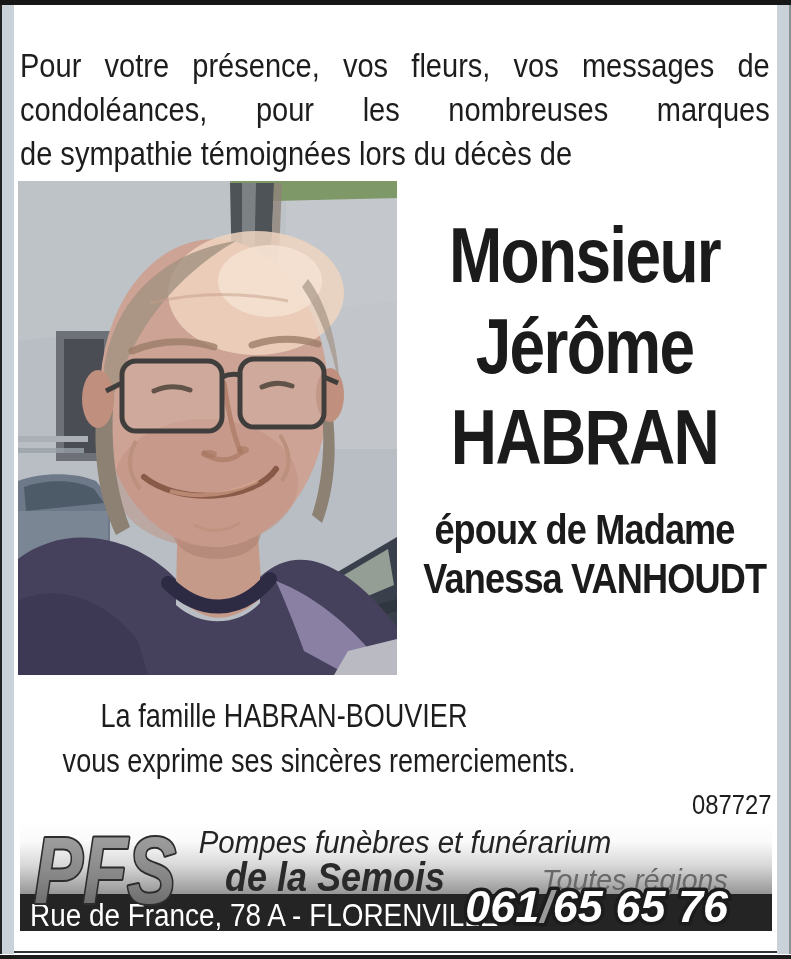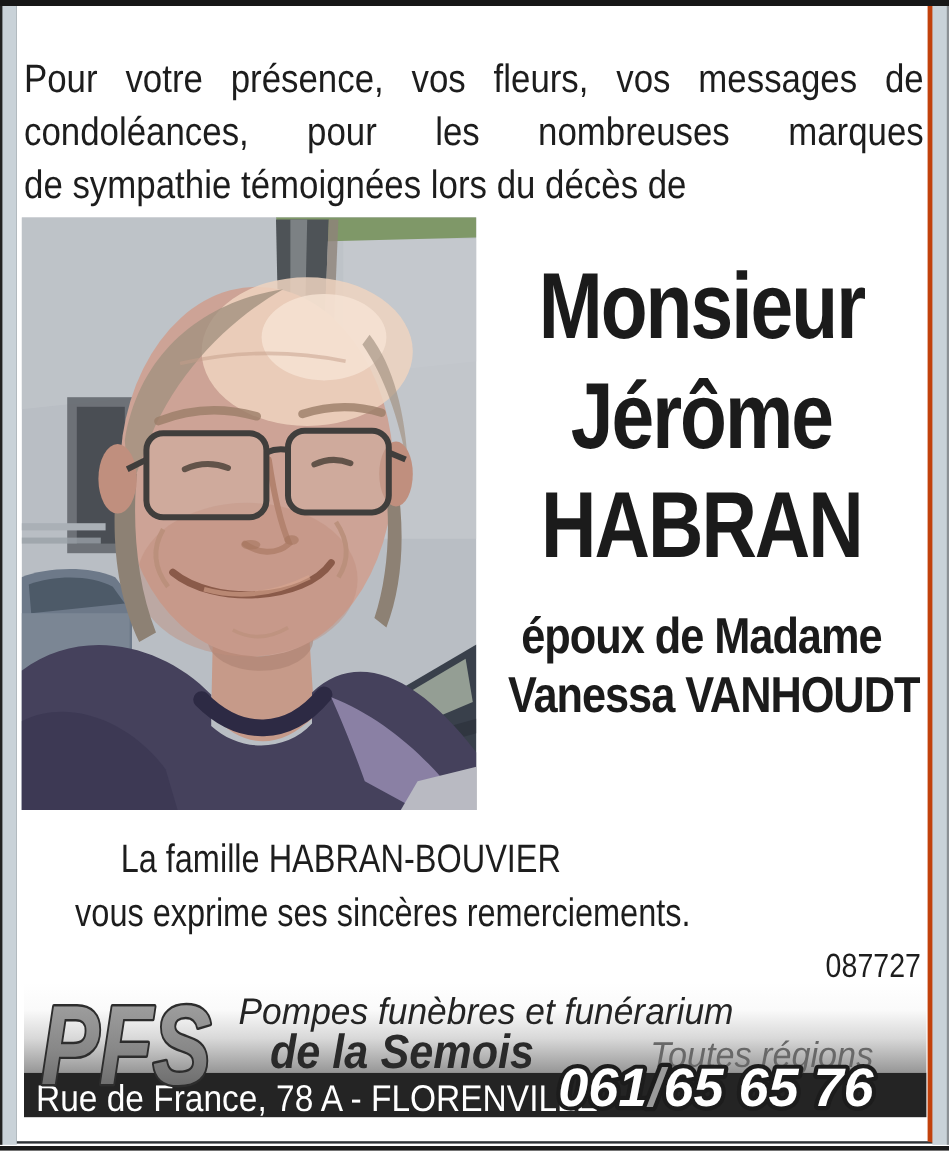--- a/index.html
+++ b/index.html
@@ -5,21 +5,21 @@
   html,body{margin:0;padding:0;background:#ffffff;}
   body{width:791px;height:959px;position:relative;font-family:"Liberation Sans",sans-serif;color:#1d1d1d;overflow:hidden;}
 
   .top-bar{position:absolute;top:0;left:0;width:791px;height:5px;background:#171717;z-index:5;}
   .bottom-bar{position:absolute;bottom:0;left:0;width:791px;height:4px;background:#1b1b1b;z-index:5;}
   .side-strip{position:absolute;top:5px;bottom:5px;width:12px;background:#c9d2d8;z-index:4;}
   .side-strip.left{left:0;border-left:2px solid #222;}
   .side-strip.right{right:0;border-right:2px solid #8b9094;}
 
   .card{position:absolute;top:5px;left:12px;right:12px;bottom:6px;background:#fff;
-        border-left:2px solid #2f3337;border-right:6px solid #c2410c;border-bottom:2px solid #2f3337;}
+        border-left:2px solid #2f3337;border-right:2px solid #c2410c;border-bottom:2px solid #2f3337;}
 
   
   .intro{position:absolute;left:6px;top:39px;width:852px;transform:scaleX(0.88);transform-origin:0 0;
          font-size:33px;line-height:44px;color:#1d1d1d;}
   .intro .line{text-align:justify;text-align-last:justify;white-space:normal;}
   .intro .line.last{text-align:left;text-align-last:left;}
 
   .photo{position:absolute;left:4px;top:176px;width:379px;height:494px;}
 
   .title-block{position:absolute;left:383px;top:205px;width:375px;text-align:center;

